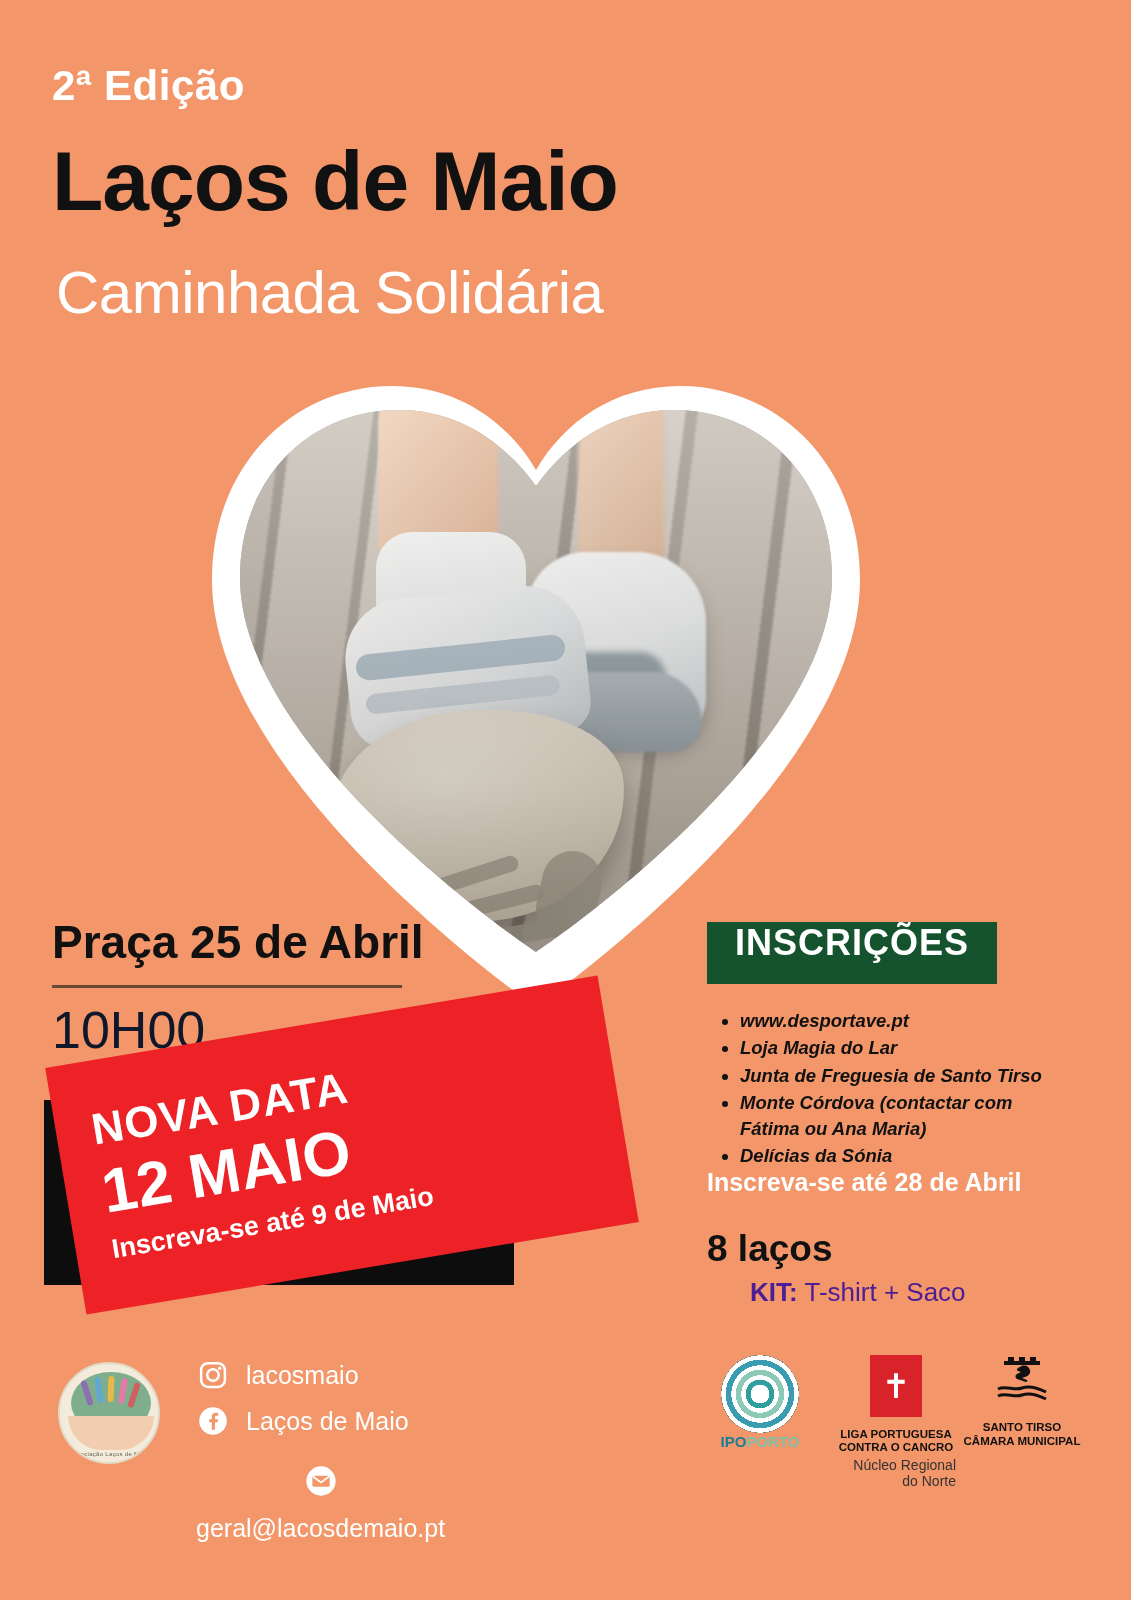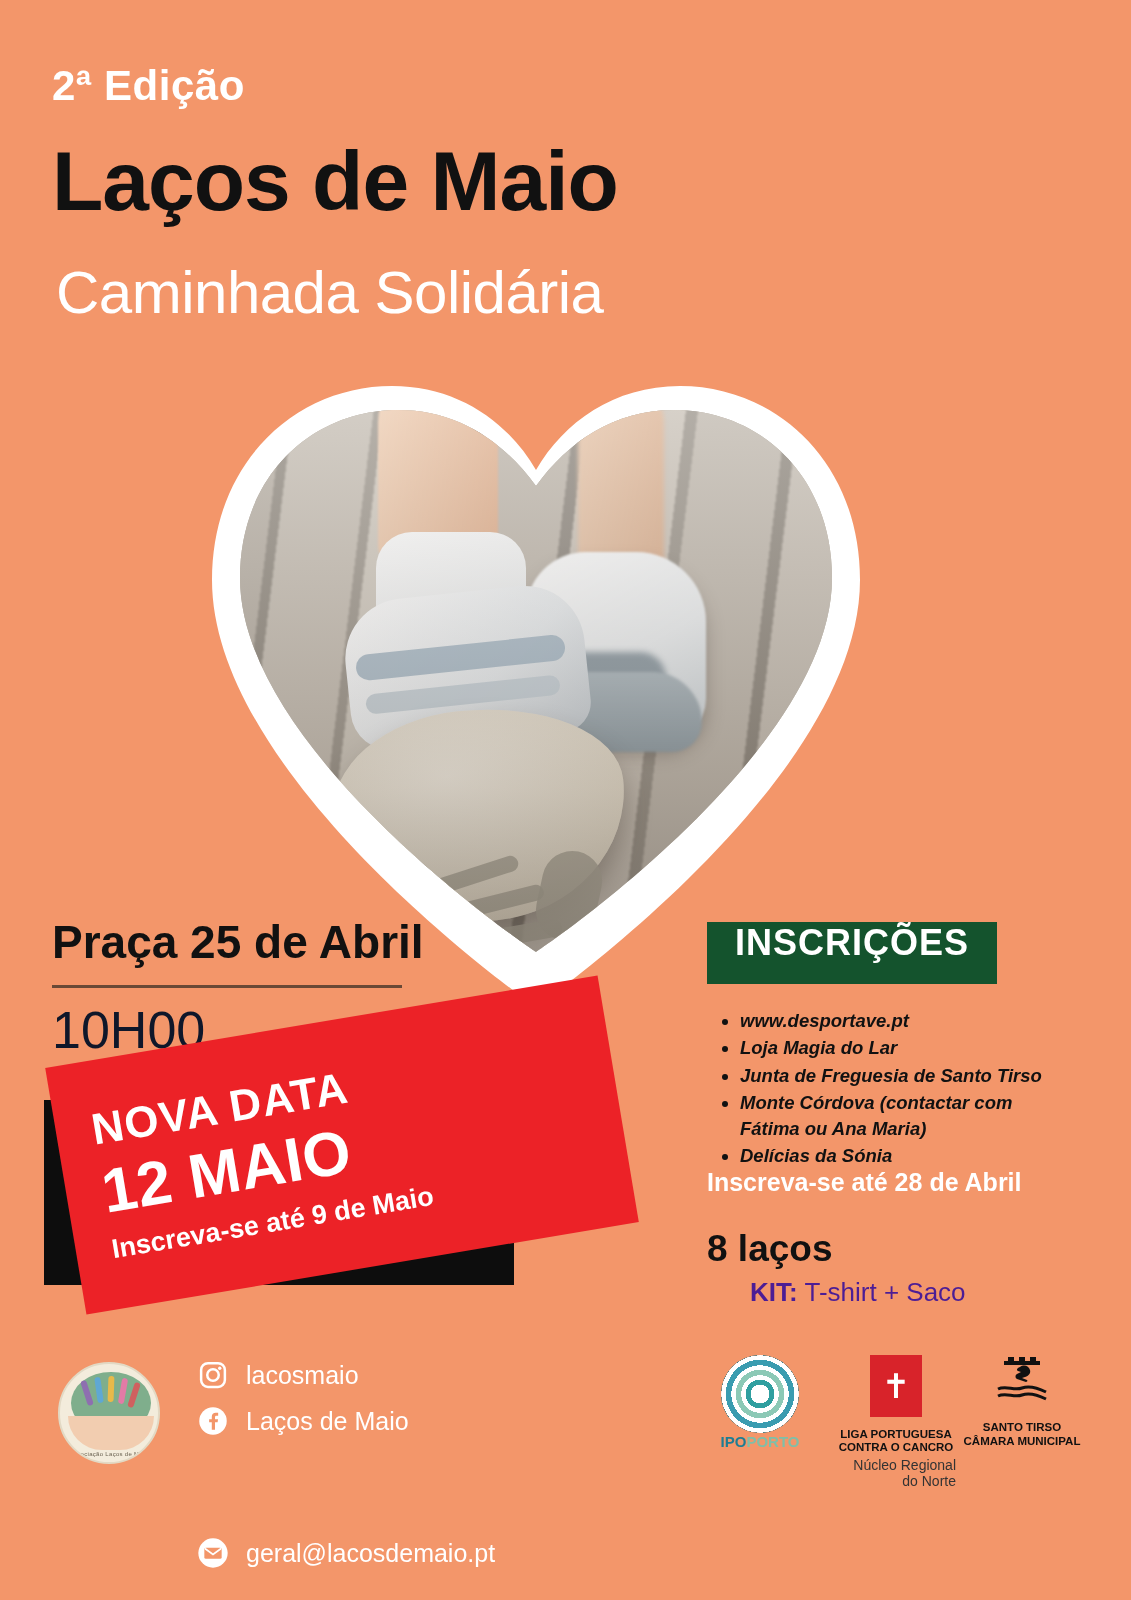--- a/index.html
+++ b/index.html
@@ -233,21 +233,21 @@
     text-align: center; font-size: 6px; color: #6b6352; letter-spacing: .3px;
   }
 
   .social {
     position: absolute; left: 196px;
     display: flex; align-items: center; gap: 16px;
     color: #ffffff; font-size: 25px;
   }
   .s1 { top: 1358px; }
   .s2 { top: 1404px; }
-  .s3 { top: 1536px; }
+  .s3 { top: 1464px; flex-direction: column; }
   .sicon {
     width: 34px; height: 34px; flex: 0 0 34px;
     display: flex; align-items: center; justify-content: center;
   }
 
   
   .spons { position: absolute; top: 1355px; }
   .ipo { left: 700px; width: 120px; }
   .lpcc { left: 836px; width: 120px; }
   .cm  { left: 962px; width: 120px; }

